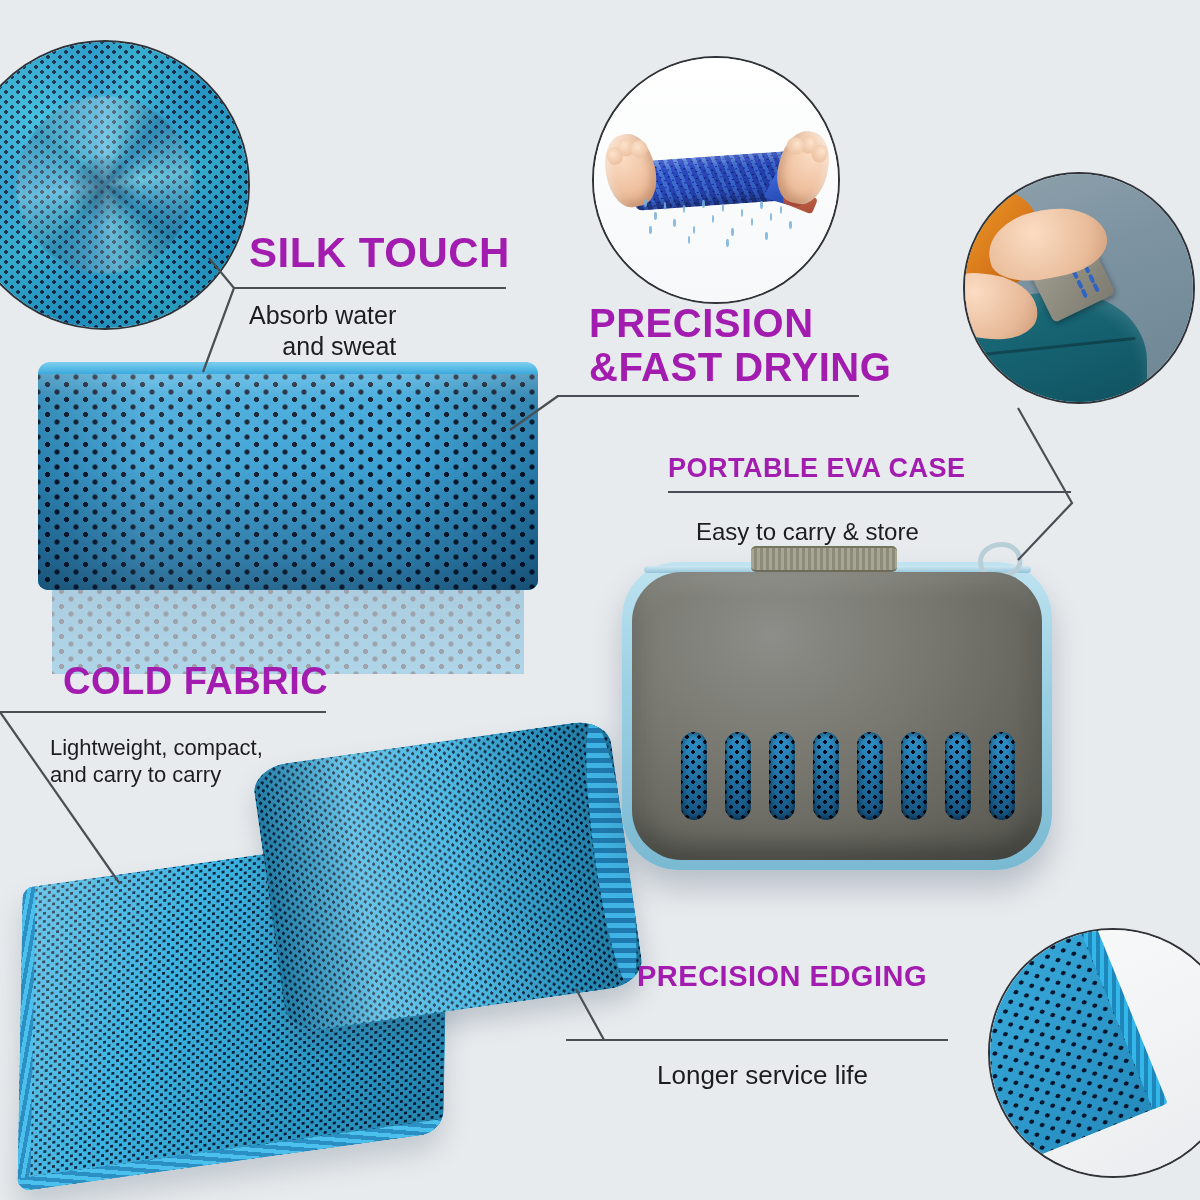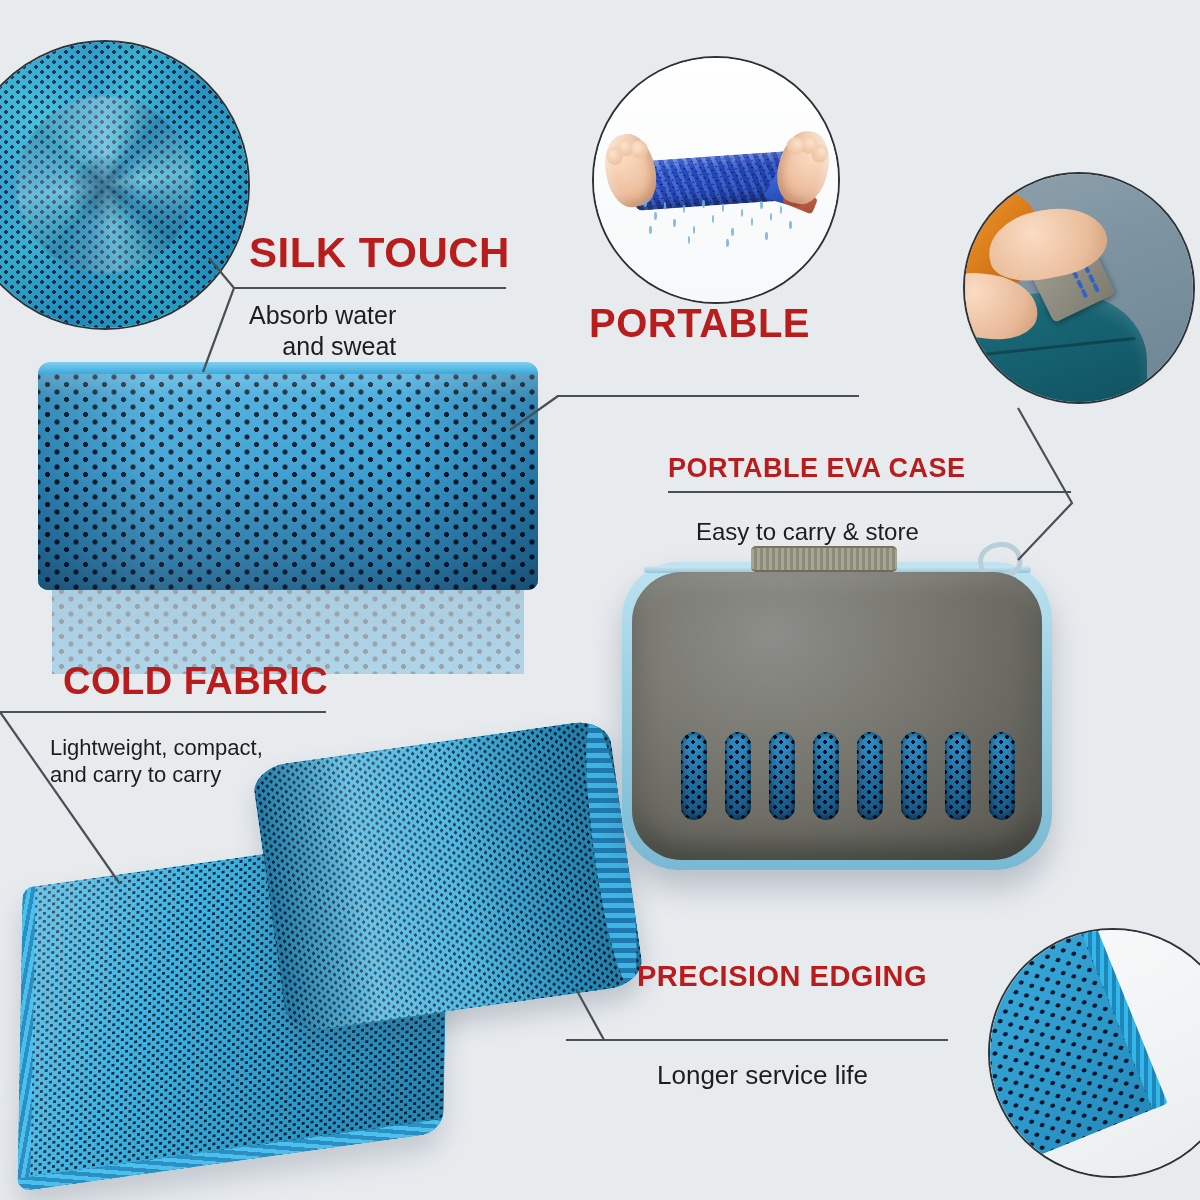--- a/index.html
+++ b/index.html
@@ -12,21 +12,21 @@
   #stage {
     position: relative;
     width: 1200px; height: 1200px;
     background: #e8ebee;
     overflow: hidden;
   }
 
   
   .abs { position: absolute; }
   .heading {
-    color: #b91c1c;
+    color: #a21caf;
     font-weight: bold;
     letter-spacing: 0.5px;
     white-space: nowrap;
     line-height: 1.0;
   }
   .sub {
     color: #1d1d1f;
     font-weight: normal;
     line-height: 1.22;
     white-space: pre-line;
@@ -508,21 +508,22 @@
   <div class="rule" style="left:0px; top:711px; width:326px;"></div>
   <div class="rule" style="left:603px; top:1039px; width:345px;"></div>
 
   <div class="abs" style="left:249px; top:232px;">
     <div class="heading" style="font-size:42px;">SILK TOUCH</div>
   </div>
   <div class="abs sub" style="left:249px; top:300px; font-size:25px; text-align:right;">Absorb water
 and sweat</div>
 
   <div class="abs" style="left:589px; top:303px;">
-    <div class="heading" style="font-size:40px;">PORTABLE</div>
+    <div class="heading" style="font-size:40px;">PRECISION</div>
+    <div class="heading" style="font-size:40px; margin-top:4px;">&amp;FAST DRYING</div>
   </div>
 
   <div class="abs" style="left:668px; top:455px;">
     <div class="heading" style="font-size:27px;">PORTABLE EVA CASE</div>
   </div>
   <div class="abs sub" style="left:696px; top:517px; font-size:24px;">Easy to carry &amp; store</div>
 
   <div class="abs" style="left:47px; top:662px;">
     <div class="heading" style="font-size:38px;margin-left:16px;">COLD FABRIC</div>
   </div>

